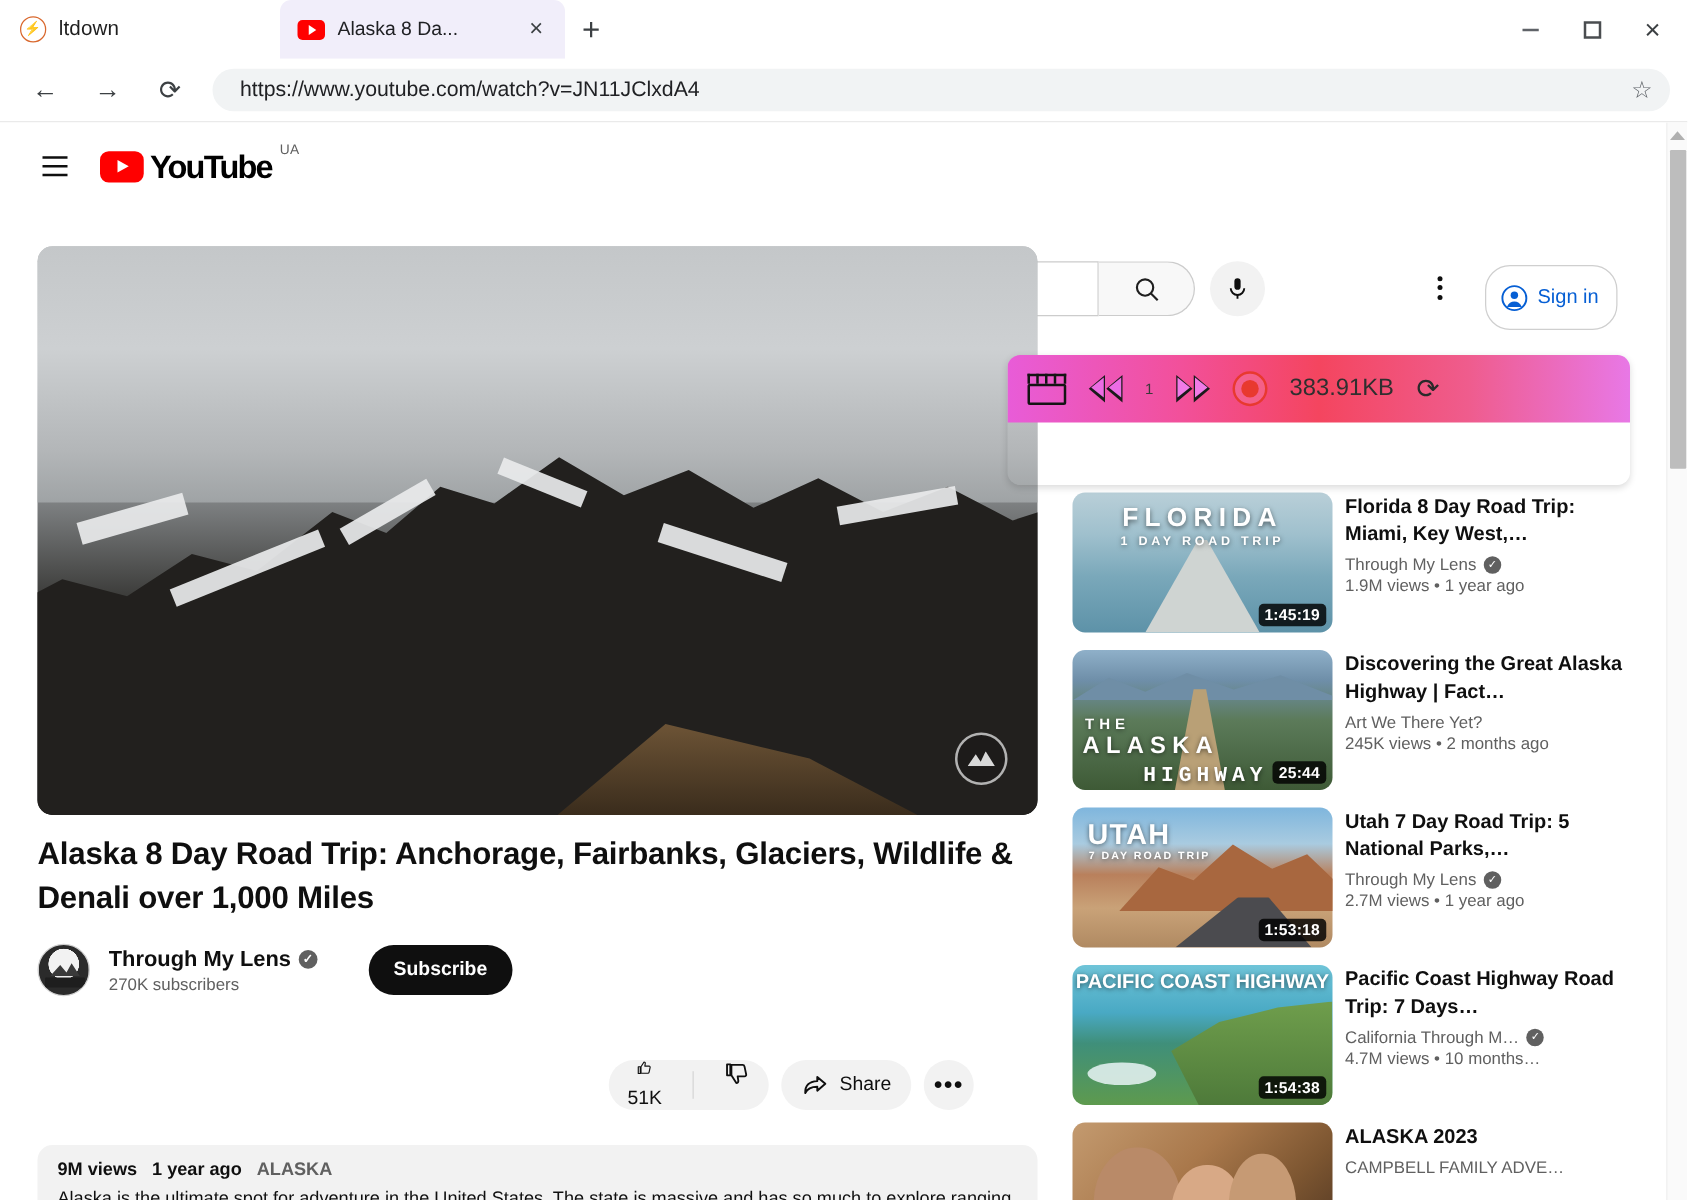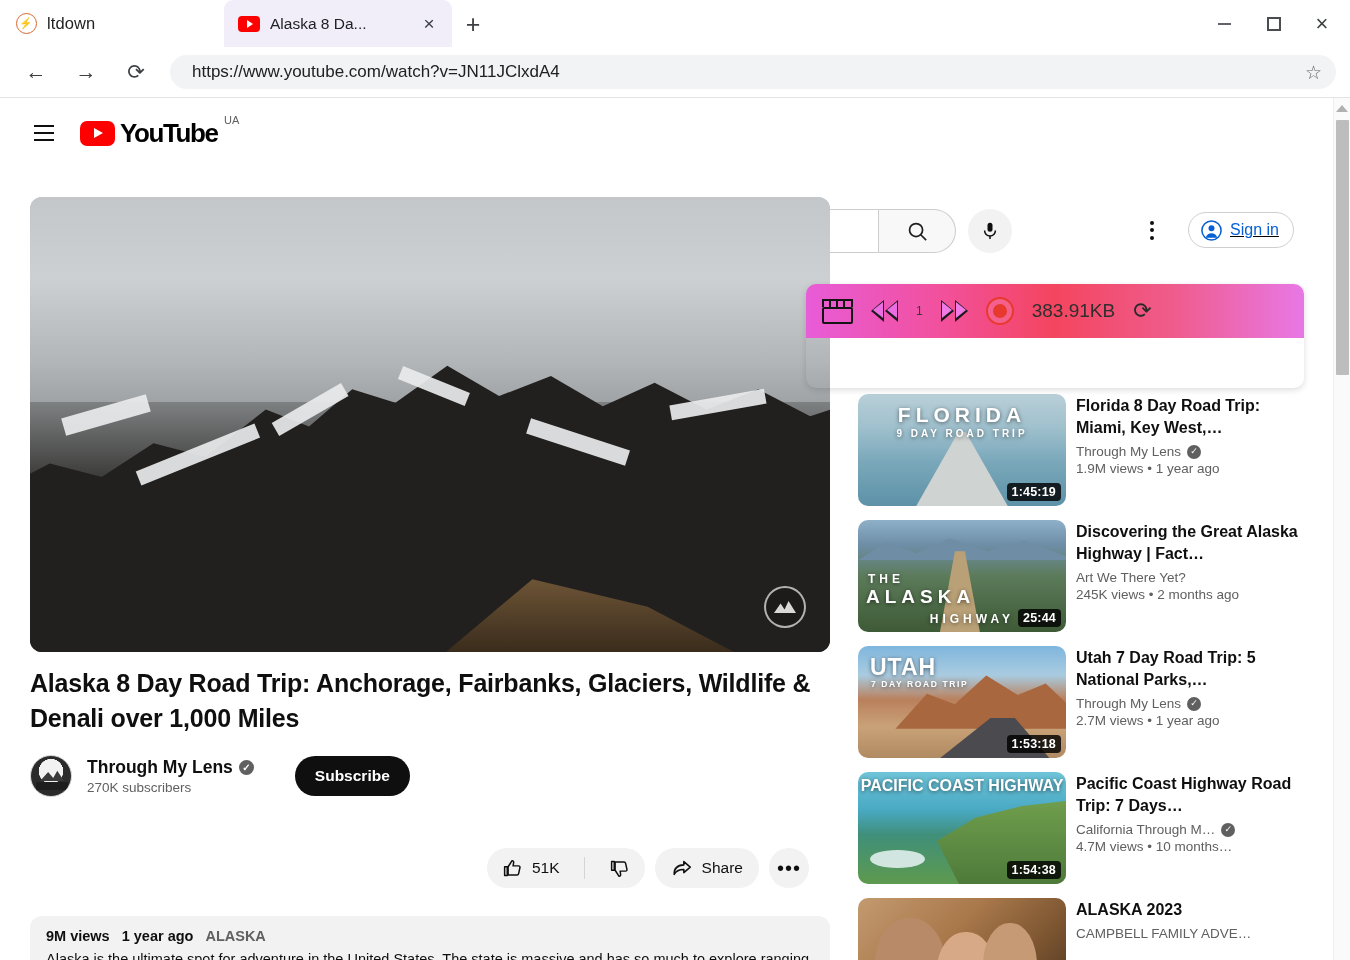--- a/index.html
+++ b/index.html
@@ -158,23 +158,23 @@
     width: 44px; height: 44px; border-radius: 50%; background: #f2f2f2;
     margin-left: 12px; display: flex; align-items: center; justify-content: center;
   }
   .kebab {
     position: absolute; left: 1133px; top: 113px; width: 38px; height: 38px;
     display: flex; flex-direction: column; align-items: center;
     justify-content: center; gap: 3.5px;
   }
   .kebab i { display:block; width: 4px; height: 4px; border-radius:50%; background:#0f0f0f; }
   .signin {
-    position: absolute; left: 1188px; top: 114px; height: 36px;
+    position: absolute; left: 1188px; top: 114px; height: 52px;
     border: 1px solid #cfcfcf; border-radius: 20px; display: flex;
-    align-items: center; gap: 7px; padding: 0 14px 0 11px; background:#fff;text-decoration:underline;
+    align-items: center; gap: 7px; padding: 0 14px 0 11px; background:#fff;
   }
   .signin .label { font-size: 16px; color: #065fd4; font-weight: 500; }
 
   
   .player {
     position: absolute; left: 30px; top: 99px; width: 800px; height: 455px;
     border-radius: 12px; overflow: hidden;
     background: linear-gradient(180deg,#b9bcbe 0%,#c8cbcd 22%,#9a9ea1 38%,#3a3a38 62%,#151513 88%,#0c0c0b 100%);
   }
   .player .sky {
@@ -252,21 +252,21 @@
     background: #0f0f0f; color: #fff; font-size: 15.5px; font-weight: 600;
     display: flex; align-items: center; justify-content: center;
   }
   .actions { position:absolute; left: 487px; top: 750px; display:flex; align-items:center; gap: 10px; }
   .pill {
     height: 40px; background: #f2f2f2; border-radius: 20px;
     display: flex; align-items: center; padding: 0 16px; gap: 9px;
     font-size: 15.5px; color: #0f0f0f; font-weight: 500;
   }
   .pill.split { padding: 0; }
-  .pill .seg { display:flex; align-items:center; gap:9px; padding: 0 15px; height: 40px; }
+  .pill .seg { display:flex; align-items:center; gap:9px; padding: 0 15px; height: 40px; flex-direction: column; }
   .pill .divider { width:1px; height: 22px; background: #d5d5d5; }
   .pill.round { width: 40px; padding: 0; justify-content: center; font-size: 20px; letter-spacing:1px;}
 
   .descbox {
     position: absolute; left: 30px; top: 818px; width: 800px; height: 96px;
     background: #f2f2f2; border-radius: 12px; padding: 12px 16px; overflow:hidden;
   }
   .desc-meta { font-size: 14.5px; font-weight: 600; color: #0f0f0f; display:flex; gap: 12px; }
   .desc-meta .tag { color: #606060; font-weight: 600; }
   .desc-body {
@@ -559,40 +559,40 @@
         
       </div>
     </div>
 
     <div class="sidebar">
 
       <div class="rec">
         <div class="thumb t-florida">
           <div class="road"></div>
           <div class="ovr" style="top:9px;font-size:21px;letter-spacing:5px;">FLORIDA</div>
-          <div class="ovr" style="top:34px;font-size:10px;letter-spacing:3px;">9 DAY ROAD TRIP</div>
+          <div class="ovr" style="top:34px;font-size:10px;letter-spacing:3px;">1 DAY ROAD TRIP</div>
           <div class="dur">1:45:19</div>
         </div>
         <div class="rec-info">
           <div class="rec-title">Florida 8 Day Road Trip: Miami, Key West,…</div>
           <div class="rec-chan">
             <span>Through My Lens</span>
             <span class="verif">✓</span>
           </div>
           <div class="rec-stats">1.9M views  •  1 year ago</div>
         </div>
       </div>
 
       <div class="rec">
         <div class="thumb t-alaska">
           <div class="mtn"></div>
             <div class="road"></div>
           <div class="ovr" style="top:52px;left:10px;right:auto;text-align:left;font-size:12px;letter-spacing:4px;">THE</div>
           <div class="ovr" style="top:66px;left:8px;right:auto;text-align:left;font-size:19px;letter-spacing:5px;">ALASKA</div>
-          <div class="ovr" style="top:92px;right:52px;left:auto;text-align:right;font-size:12px;letter-spacing:4px;">HIGHWAY</div>
+          <div class="ovr" style="top:92px;right:52px;left:auto;text-align:right;font-size:17px;letter-spacing:4px;font-family:Liberation Mono, monospace;">HIGHWAY</div>
           <div class="dur">25:44</div>
         </div>
         <div class="rec-info">
           <div class="rec-title">Discovering the Great Alaska Highway | Fact…</div>
           <div class="rec-chan">
             <span>Art We There Yet?</span>
           </div>
           <div class="rec-stats">245K views  •  2 months ago</div>
         </div>
       </div>

